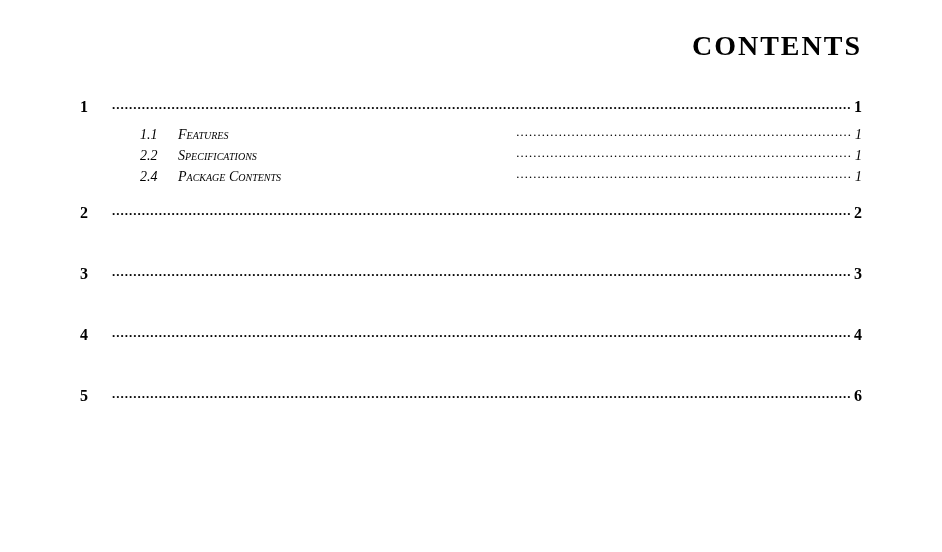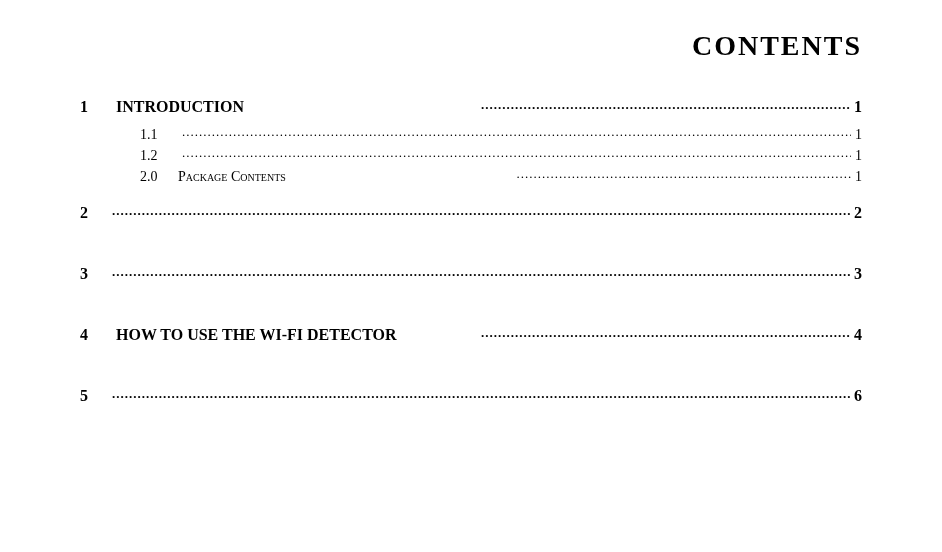--- a/index.html
+++ b/index.html
@@ -50,20 +50,21 @@
     }
 
     .toc-entry.main-entry .entry-title {
       font-weight: bold;
       flex: 1;
     }
 
     .toc-entry.sub-entry {
       padding-left: 60px;
       font-size: 14px;
+      font-style: italic;
     }
 
     .toc-entry.sub-entry .entry-number {
       min-width: 38px;
       display: inline-block;
       font-variant: small-caps;
     }
 
     .toc-entry.sub-entry .entry-title {
       flex: 1;
@@ -116,38 +117,39 @@
 </head>
 <body>
 
 <div class="page-title">CONTENTS</div>
 
 <div>
 
   <div class="toc-section">
     <div class="toc-entry main-entry">
       <span class="entry-number">1</span>
-      <span class="entry-title">&nbsp;&nbsp;INTRODUCTION</span>
       <span class="toc-dots"></span>
       <span class="entry-page">1</span>
     </div>
 
     <div class="sub-section-group">
       <div class="toc-entry sub-entry">
         <span class="entry-number">1.1</span>
+        <span class="entry-title">Features</span>
         <span class="toc-dots"></span>
         <span class="entry-page">1</span>
       </div>
       <div class="toc-entry sub-entry">
-        <span class="entry-number">1.2</span>
+        <span class="entry-number">2.2</span>
+        <span class="entry-title">Specifications</span>
         <span class="toc-dots"></span>
         <span class="entry-page">1</span>
       </div>
       <div class="toc-entry sub-entry">
-        <span class="entry-number">2.0</span>
+        <span class="entry-number">2.4</span>
         <span class="entry-title">Package Contents</span>
         <span class="toc-dots"></span>
         <span class="entry-page">1</span>
       </div>
     </div>
   </div>
 
   <div class="toc-section">
     <div class="toc-entry main-entry">
       <span class="entry-number">2</span>
@@ -162,21 +164,20 @@
       <span class="entry-number">3</span>
       <span class="toc-dots"></span>
       <span class="entry-page">3</span>
     </div>
     <div class="section-spacer"></div>
   </div>
 
   <div class="toc-section">
     <div class="toc-entry main-entry">
       <span class="entry-number">4</span>
-      <span class="entry-title">&nbsp;&nbsp;HOW TO USE THE WI-FI DETECTOR</span>
       <span class="toc-dots"></span>
       <span class="entry-page">4</span>
     </div>
     <div class="section-spacer"></div>
   </div>
 
   <div class="toc-section">
     <div class="toc-entry main-entry">
       <span class="entry-number">5</span>
       <span class="toc-dots"></span>

